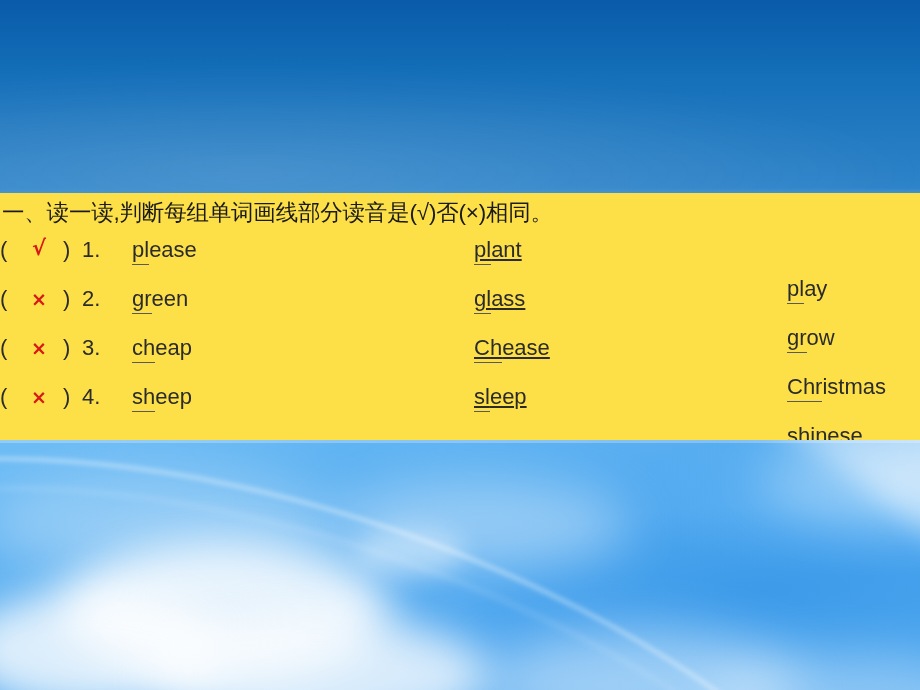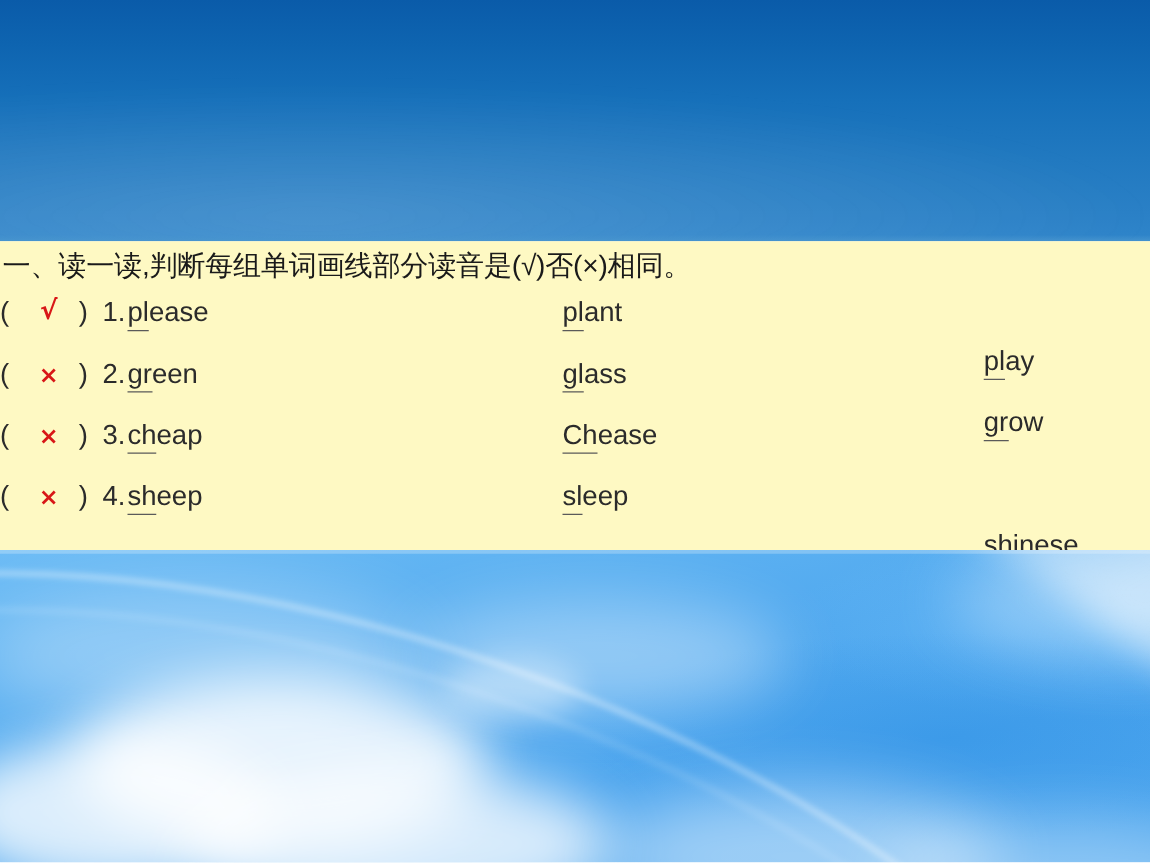--- a/index.html
+++ b/index.html
@@ -77,21 +77,21 @@
     height: 5px;
     background: linear-gradient(180deg, rgba(46,133,201,0) 0%, rgba(72,149,206,0.85) 100%);
   }
 
   
   .content {
     position: absolute;
     left: 0; top: 193px;
     width: 920px;
     height: 247px;
-    background: #fef9c3;
+    background: #fde047;
   }
 
   .q-title {
     position: absolute;
     left: 2px;
     top: 4px;
     font-size: 22.5px;
     color: #1a1a1a;
     white-space: nowrap;
     letter-spacing: -0.2px;
@@ -140,22 +140,22 @@
     color: #2b2b2b;
   }
 
   .word {
     position: absolute;
     top: 0;
     font-size: 22px;
     color: #2b2b2b;
     white-space: nowrap;
   }
-  .word.c1 { left: 102px; text-align: right; }
-  .word.c2 { left: 450px; }
+  .word.c1 { left: 132px; text-align: right; }
+  .word.c2 { left: 474px; text-decoration: underline; }
   .word.c3 { left: 787px; margin-top: 39px; }
 
   .ul {
     border-bottom: 1.6px solid #5a5a5a;
     padding-bottom: 2px;
   }
 
   
   .sky-bottom {
     position: absolute;
@@ -275,20 +275,21 @@
         <div class="word c3"><span class="ul">gr</span><span>ow</span></div>
       </div>
 
       <div class="row">
         <div class="mark-group">
           <span class="paren-l">(</span><span class="mark cross">×</span><span class="paren-r">)</span>
         </div>
         <div class="idx">3.</div>
         <div class="word c1"><span class="ul">ch</span><span>eap</span></div>
         <div class="word c2"><span class="ul">Ch</span><span>ease</span></div>
+        <div class="word c3"><span class="ul">Chr</span><span>istmas</span></div>
       </div>
 
       <div class="row">
         <div class="mark-group">
           <span class="paren-l">(</span><span class="mark cross">×</span><span class="paren-r">)</span>
         </div>
         <div class="idx">4.</div>
         <div class="word c1"><span class="ul">sh</span><span>eep</span></div>
         <div class="word c2"><span class="ul">sl</span><span>eep</span></div>
         <div class="word c3"><span class="ul">sh</span><span>inese</span></div>

